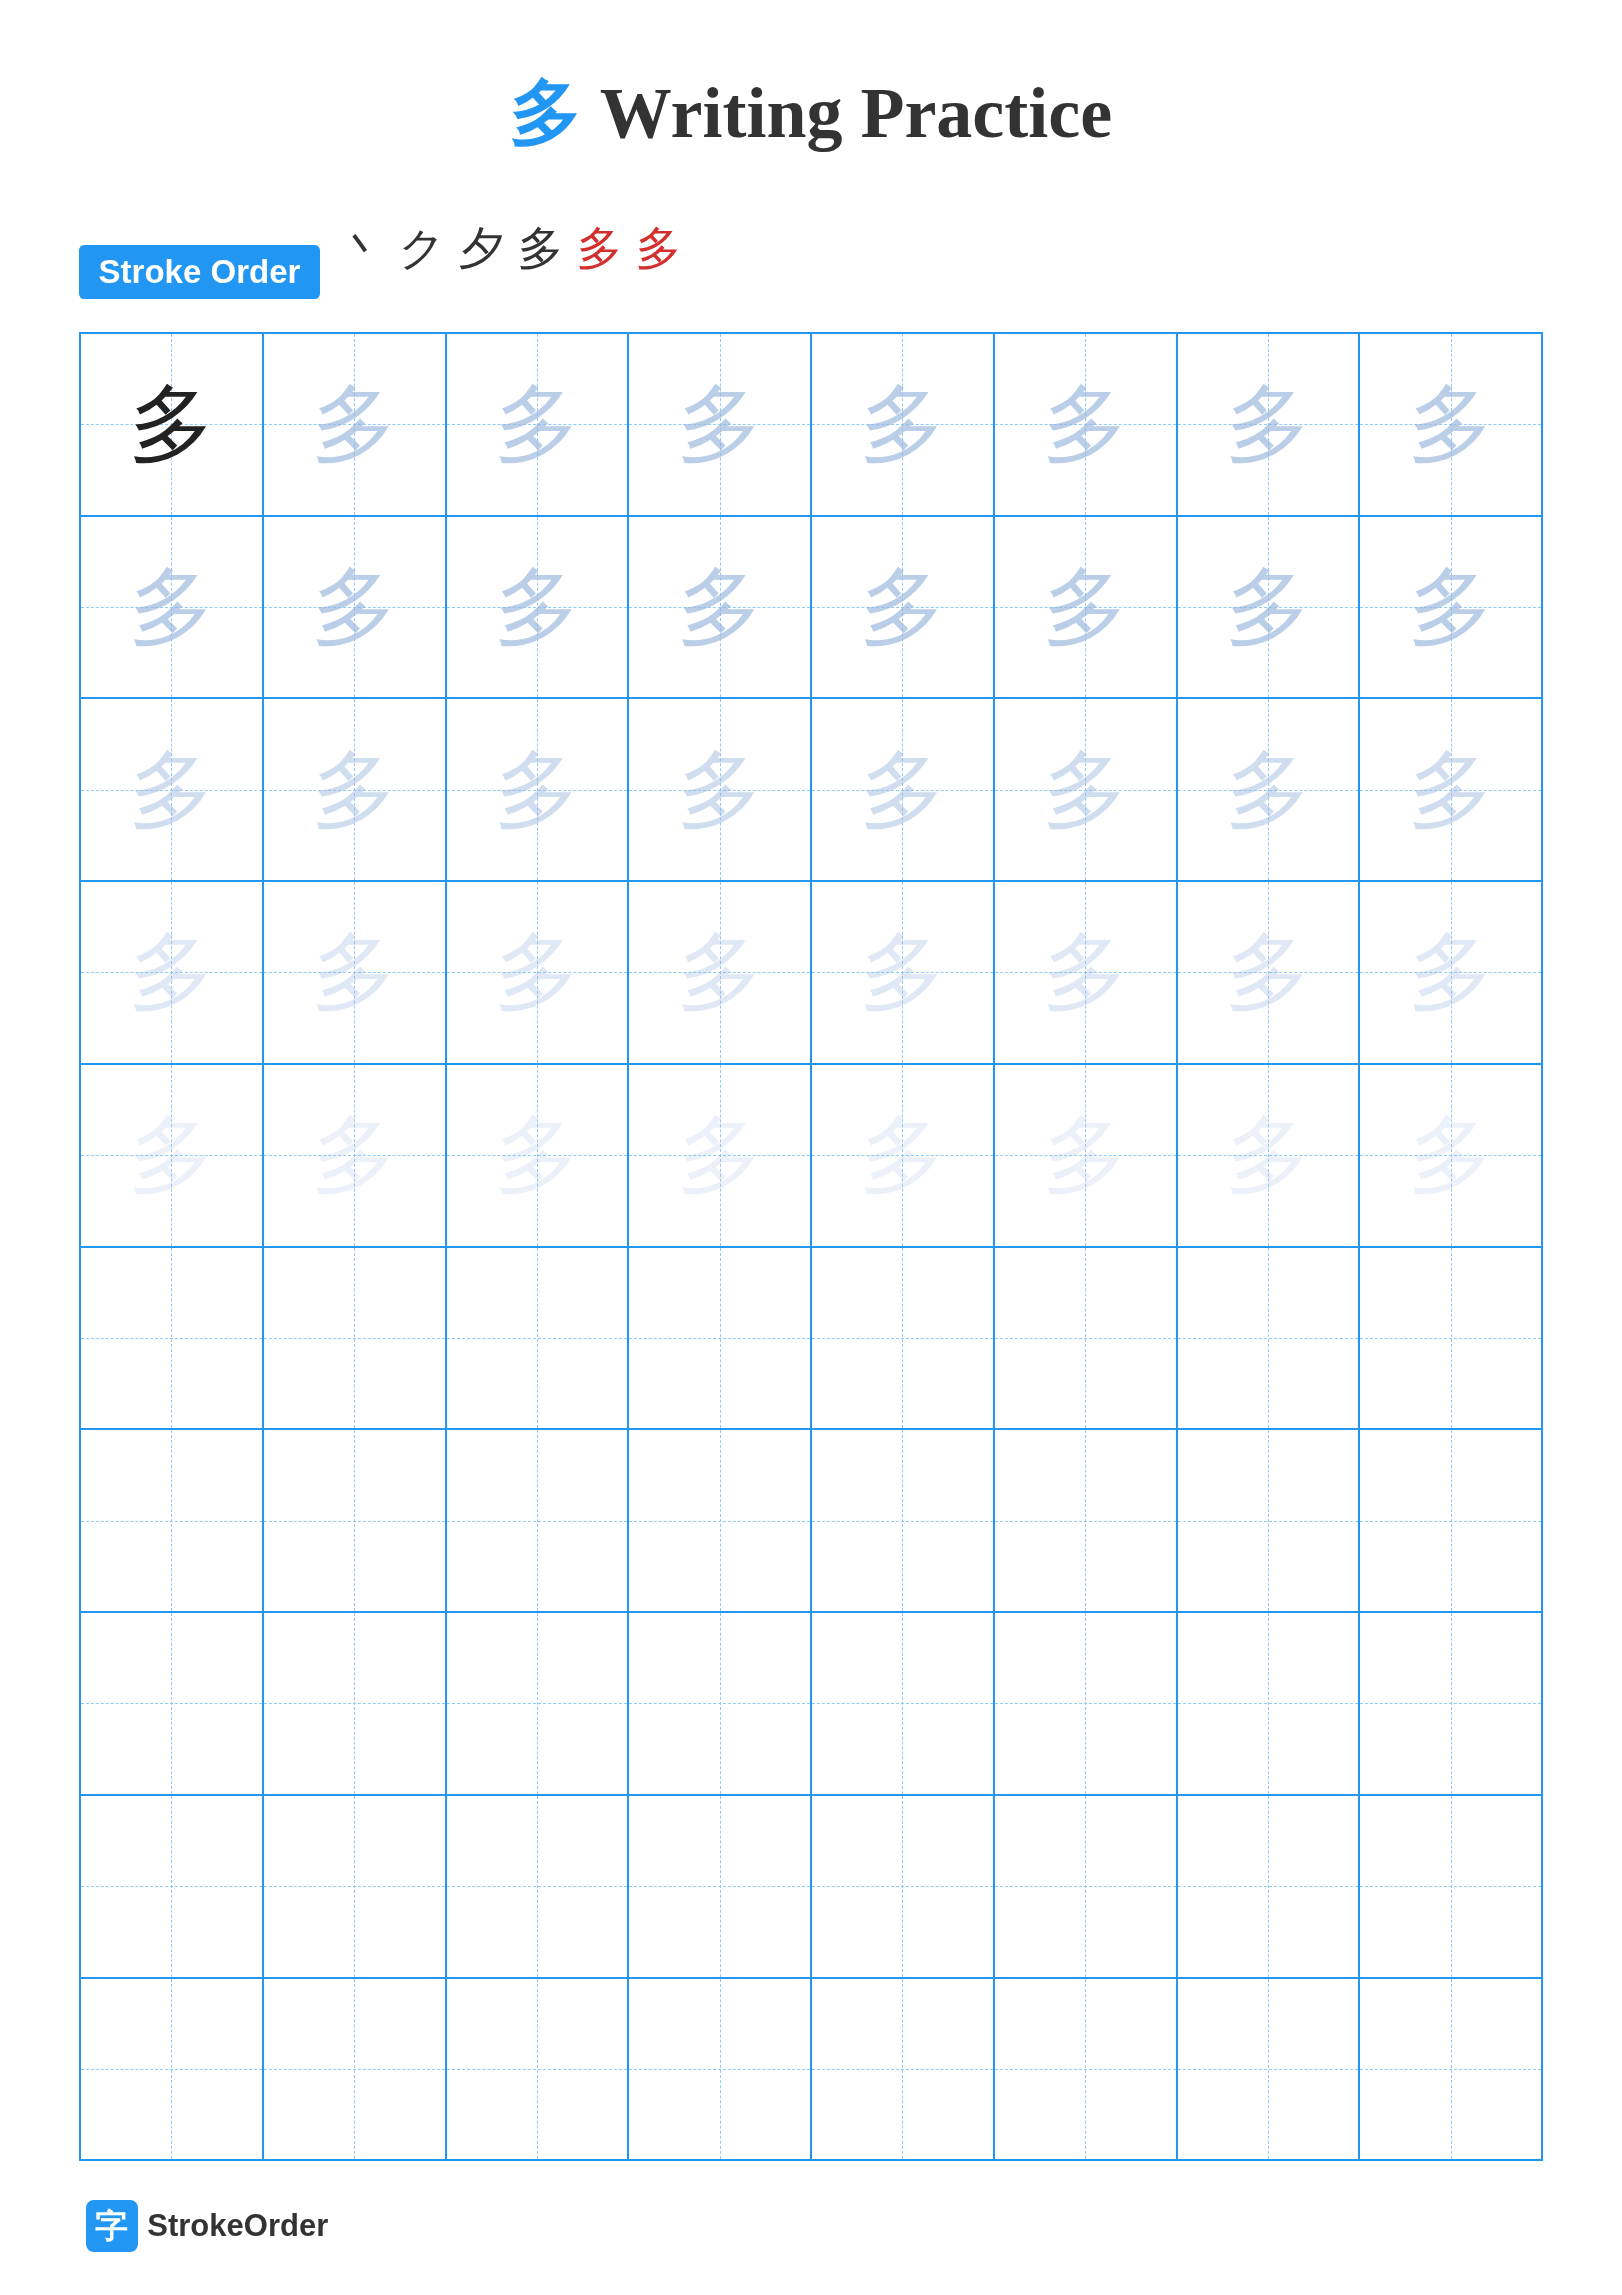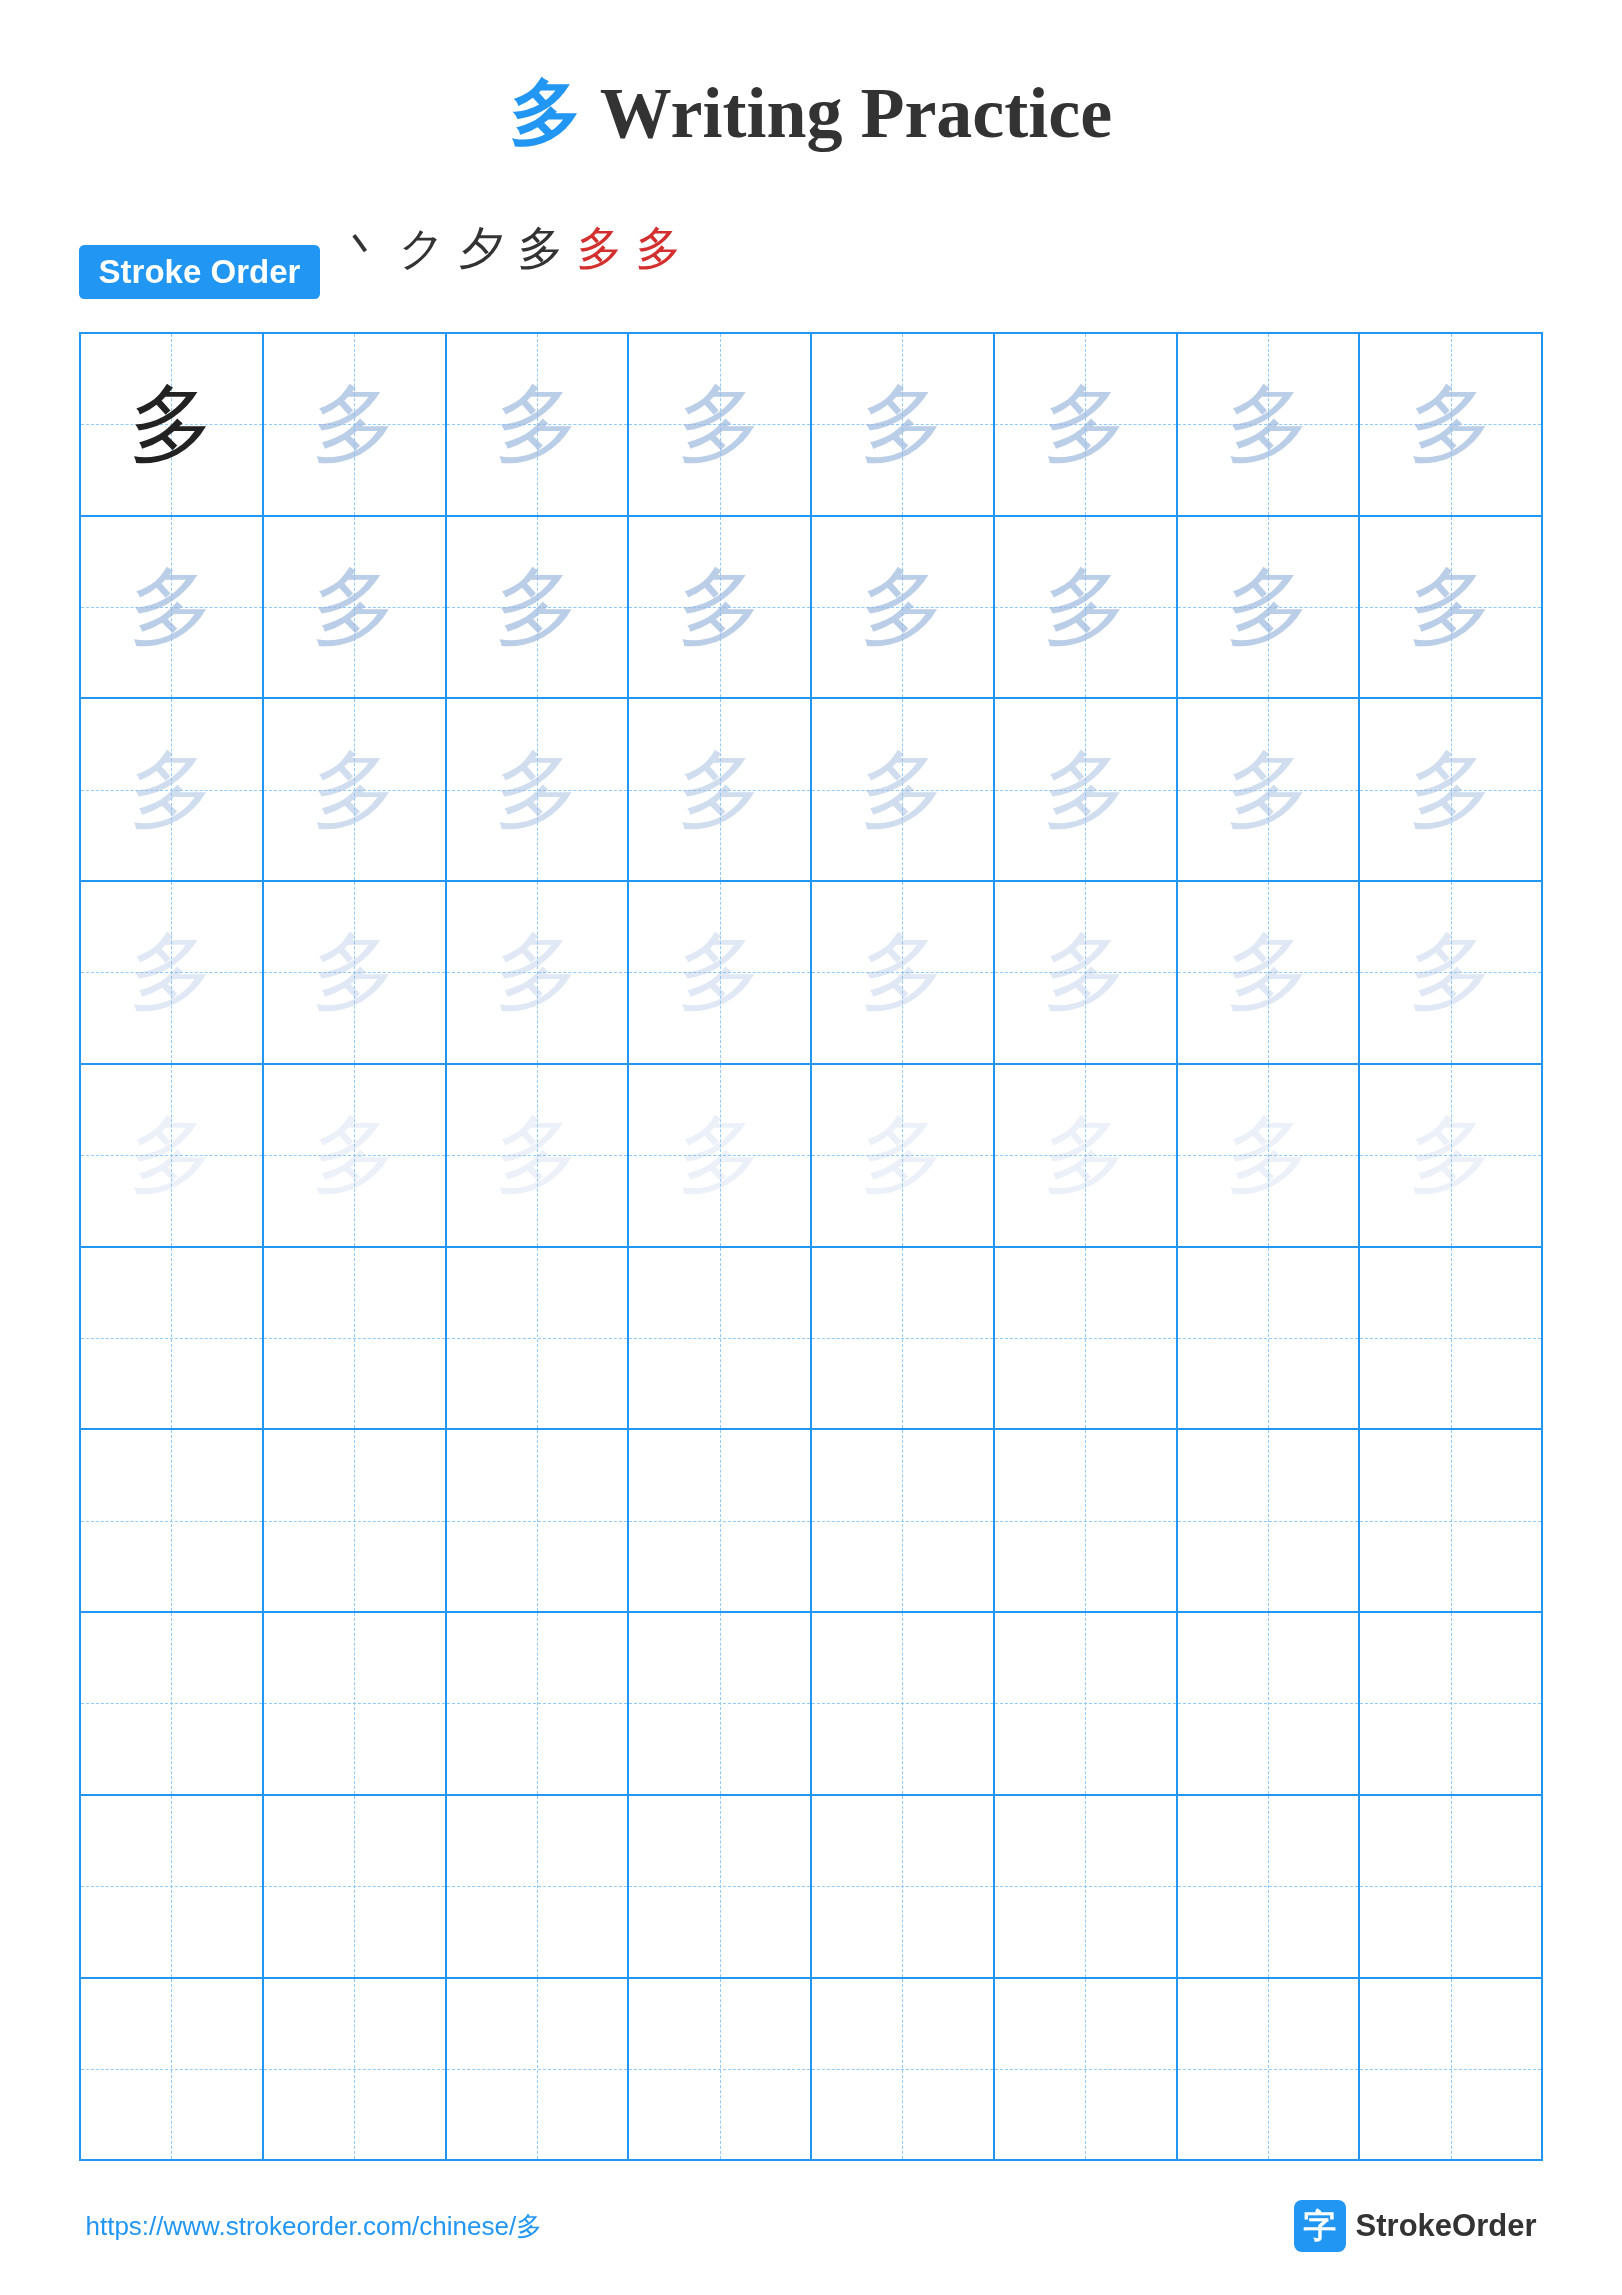--- a/index.html
+++ b/index.html
@@ -340,19 +340,18 @@
     <div class="grid-cell"></div>
     <div class="grid-cell"></div>
     <div class="grid-cell"></div>
     <div class="grid-cell"></div>
     <div class="grid-cell"></div>
     <div class="grid-cell"></div>
     <div class="grid-cell"></div>
   </div>
 
 <div class="footer">
-  <div class="footer-url">https://www.strokeorder.com/chinese/多</div>
   <div class="footer-logo">
     <div class="footer-logo-icon">字</div>
     <span>StrokeOrder</span>
   </div>
 </div>
 
 
 </body></html>

